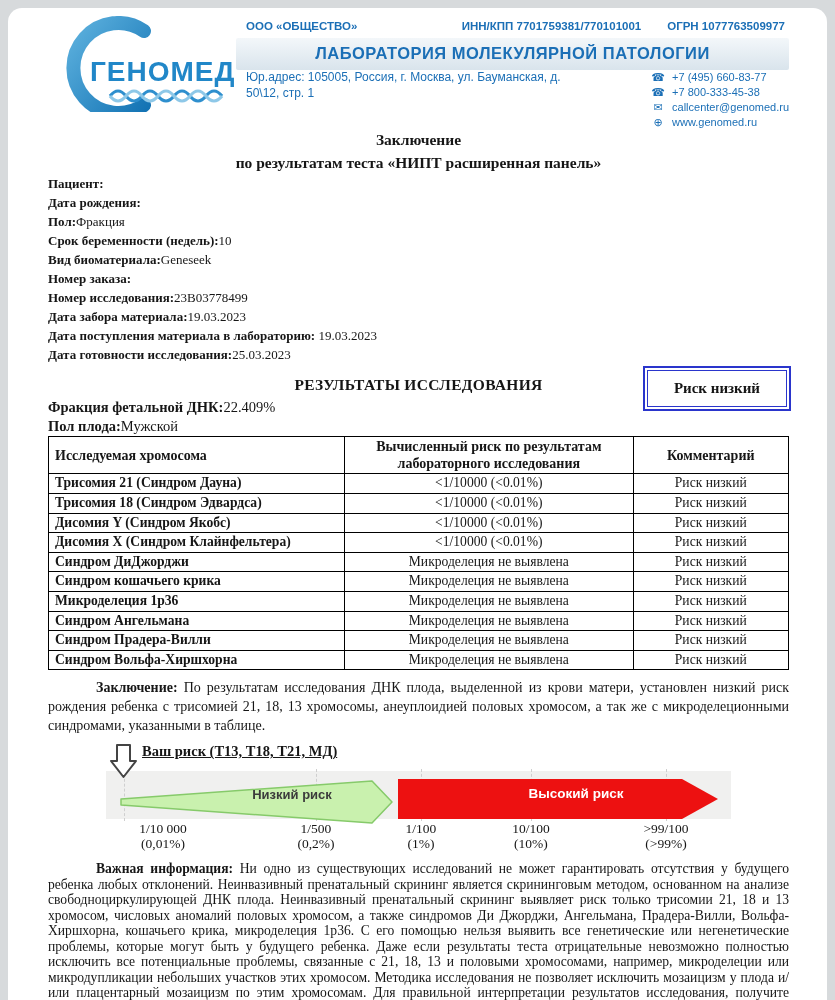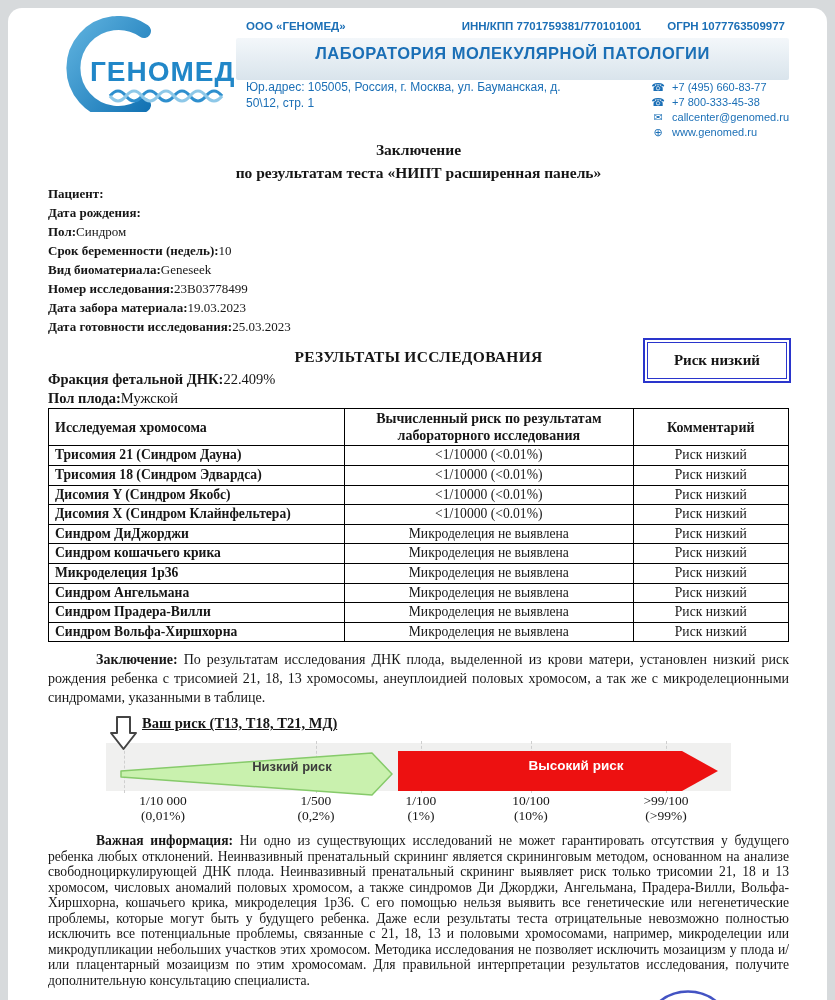--- a/index.html
+++ b/index.html
@@ -8,21 +8,21 @@
   .doc { position:absolute; left:8px; top:8px; width:819px; height:992px; background:#fff;
          border-radius:14px 14px 0 0; padding:8px 38px 0 40px; color:#161616; }
 
   
   .hdr { display:flex; align-items:flex-start; font-family:"Liberation Sans",sans-serif; }
   .logo-box { width:188px; flex:0 0 188px; }
   .hdr-right { flex:1; padding-top:4px; }
   .hdr-top { display:flex; justify-content:space-between; color:#1b6fb6; font-size:11.5px; font-weight:bold; padding:0 4px 6px 10px; }
   .hdr-top .regnums { display:flex; gap:26px; }
   .lab-bar { background:linear-gradient(#f3f7fa,#d9e4ec); color:#1b6fb6; font-weight:bold; font-size:16.5px;
-             text-align:center; letter-spacing:.5px; padding:6px 0 17px; border-radius:2px; }
+             text-align:center; letter-spacing:.5px; padding:6px 0 7px; border-radius:2px; }
   .hdr-bottom { display:flex; justify-content:space-between; }
   .addr { color:#1b6fb6; font-size:12px; padding-left:10px; max-width:360px; line-height:1.3; }
   .contacts { font-size:11px; color:#1b6fb6; line-height:1.35; }
   .contacts .c-row { display:flex; gap:7px; align-items:baseline; }
   .contacts .ico { width:14px; text-align:center; font-size:11px; }
 
   
   .doc-title { text-align:center; font-weight:bold; font-size:15.5px; line-height:1.45; }
 
   
@@ -94,21 +94,21 @@
           </linearGradient>
         </defs>
         <path d="M 96 15 A 45 45 0 1 0 96 89" fill="none" stroke="url(#lg)" stroke-width="14" stroke-linecap="round"></path>
         <text x="42" y="65" font-family="Liberation Sans, sans-serif" font-weight="bold" font-size="28" fill="#2187c8" letter-spacing="1">ГЕНОМЕД</text>
         <path d="M62 80 Q 70 70 78 80 T 94 80 T 110 80 T 126 80 T 142 80 T 158 80 T 174 80" fill="none" stroke="#2e8fce" stroke-width="3.2"></path>
         <path d="M62 80 Q 70 90 78 80 T 94 80 T 110 80 T 126 80 T 142 80 T 158 80 T 174 80" fill="none" stroke="#8ec8e8" stroke-width="3.2"></path>
       </svg>
     </div>
     <div class="hdr-right">
       <div class="hdr-top">
-        <span>ООО «ГЕНОМЕД»</span>
+        <span>ООО «ОБЩЕСТВО»</span>
         <span class="regnums">
           <span>ИНН/КПП 7701759381/770101001</span>
           <span>ОГРН 1077763509977</span>
         </span>
       </div>
       <div class="lab-bar">ЛАБОРАТОРИЯ МОЛЕКУЛЯРНОЙ ПАТОЛОГИИ</div>
       <div class="hdr-bottom">
         <div class="addr">Юр.адрес: 105005, Россия, г. Москва, ул. Бауманская, д. 50\12, стр. 1</div>
         <div class="contacts">
           <div class="c-row">
@@ -134,27 +134,29 @@
 
   <div class="doc-title">
     <div>Заключение</div>
     <div>по результатам теста «НИПТ расширенная панель»</div>
   </div>
 
   <div class="info">
     <div class="col-l">
       <div><b>Пациент:</b><span></span></div>
       <div><b>Дата рождения:</b><span></span></div>
-      <div><b>Пол:</b><span>Синдром</span></div>
+      <div><b>Пол:</b><span>Фракция</span></div>
       <div><b>Срок беременности (недель):</b><span>10</span></div>
       <div><b>Вид биоматериала:</b><span>Geneseek</span></div>
     </div>
     <div class="col-r">
+      <div><b>Номер заказа:</b><span></span></div>
       <div><b>Номер исследования:</b><span>23B03778499</span></div>
       <div><b>Дата забора материала:</b><span>19.03.2023</span></div>
+      <div><b>Дата поступления материала в лабораторию:</b> <span>19.03.2023</span></div>
       <div><b>Дата готовности исследования:</b><span>25.03.2023</span></div>
     </div>
   </div>
 
   <div class="results">
     <div class="res-head">РЕЗУЛЬТАТЫ ИССЛЕДОВАНИЯ</div>
     <div class="badge">Риск низкий</div>
     <div class="res-lines">
       <div><b>Фракция фетальной ДНК:</b><span>22.409%</span></div>
       <div><b>Пол плода:</b><span>Мужской</span></div>

